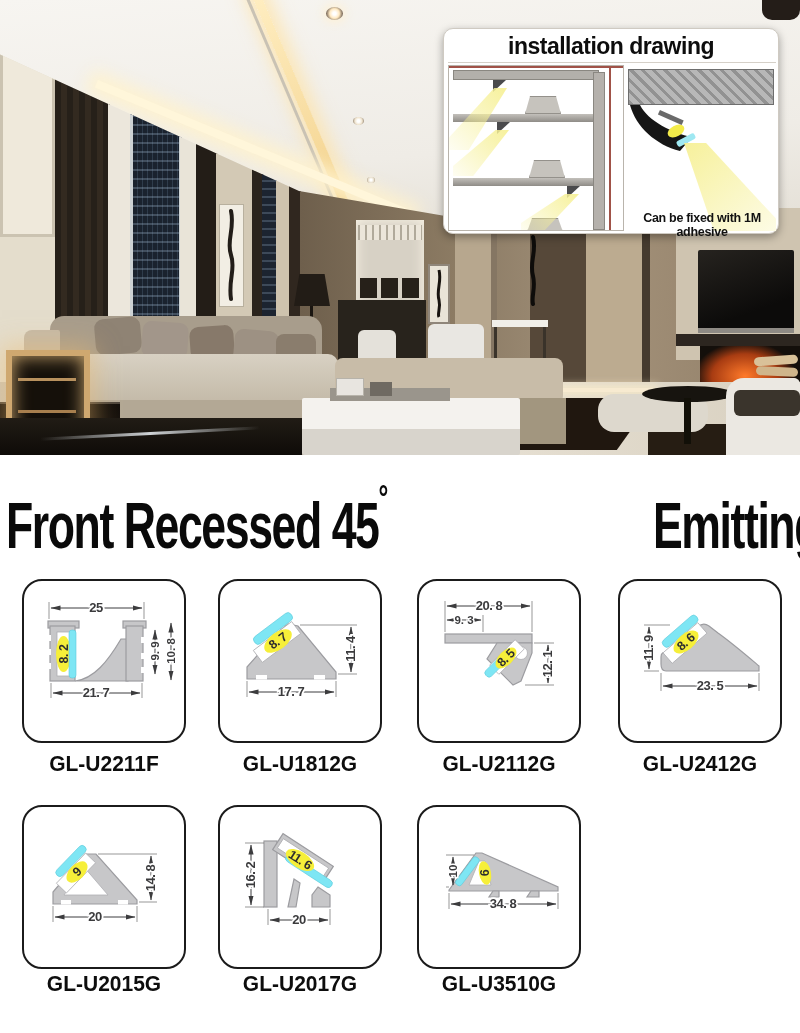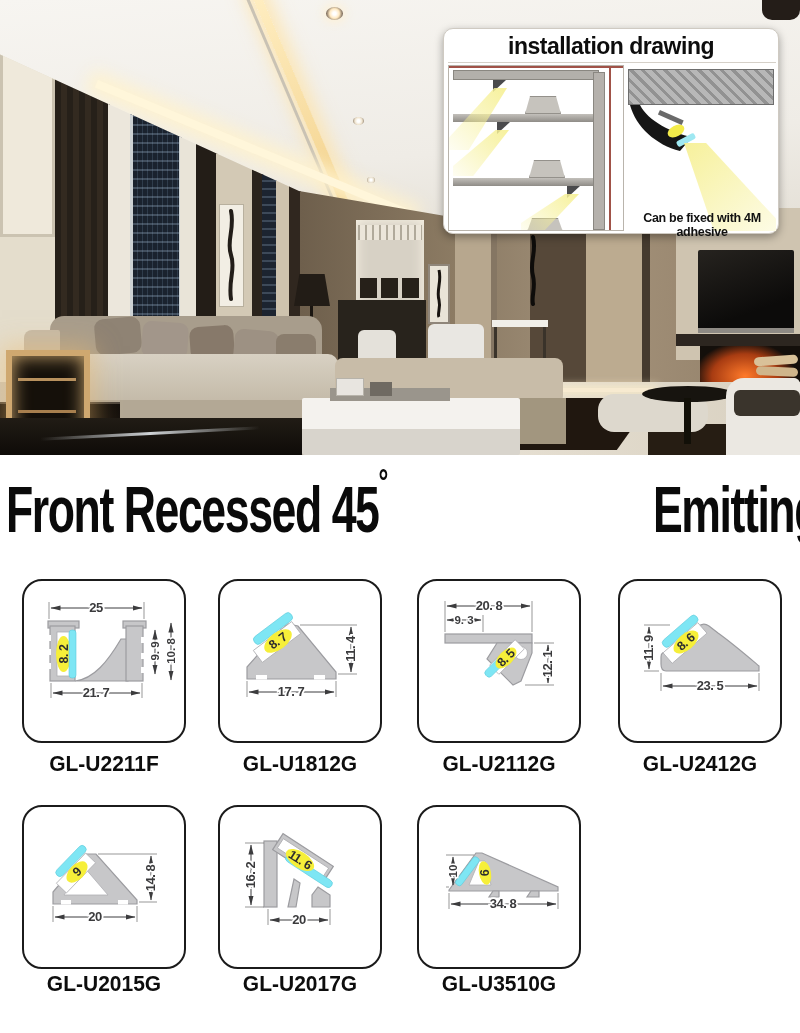--- a/index.html
+++ b/index.html
@@ -11,21 +11,21 @@
 
   
   #install { position:absolute; left:443px; top:28px; width:336px; height:206px; background:#fff; border:1px solid #cfcac2; border-radius:10px; box-shadow:0 3px 8px rgba(0,0,0,.35); z-index:10; }
   #install .title { position:absolute; left:0; top:3px; width:100%; text-align:center; font-size:23px; font-weight:bold; color:#0d0d0d; letter-spacing:-0.5px; transform:scaleY(1.08); border-bottom:0; }
   #install .rule { position:absolute; left:4px; top:33px; width:328px; height:1px; background:#d5d0c8; }
   .ldg { position:absolute; left:4px; top:36px; width:176px; height:166px; border:1px solid #b9b4ac; background:#fff; overflow:hidden; }
   .rdg { position:absolute; left:184px; top:38px; width:148px; height:164px; background:#fff; overflow:hidden; }
   #install .caption { position:absolute; left:182px; top:182px; width:152px; text-align:center; font-size:12.5px; font-weight:bold; color:#111; letter-spacing:-0.3px; }
 
   
-  #series-title { position:absolute; left:0; top:466px; width:800px; height:88px; display:flex; align-items:center; justify-content:space-between; padding:0 6px; }
+  #series-title { position:absolute; left:0; top:482px; width:800px; height:88px; display:flex; align-items:center; justify-content:space-between; padding:0 6px; }
   #series-title .t { font-size:62px; font-weight:bold; color:#0a0a0a; letter-spacing:-2px; white-space:nowrap; display:inline-block; transform:scale(0.72,1.05); line-height:1; }
   #series-title .t1 { transform-origin:left center; }
   #series-title .t2 { transform-origin:right center; }
   #series-title sup { font-size:55%; position:relative; top:-0.42em; }
 
   
   .card { position:absolute; width:164px; height:164px; border:2px solid #1b1b1b; border-radius:20px; background:#fff; }
   .card-label { position:absolute; width:164px; text-align:center; font-size:21px; font-weight:bold; color:#0d0d0d; letter-spacing:0; transform:scaleY(1.05); }
 
   
@@ -182,21 +182,21 @@
     <div class="abs" style="left:0;top:2px;width:146px;height:36px;background:repeating-linear-gradient(45deg,#929292 0 3px,#b8b8b8 3px 8px);border:1px solid #6e6e6e;"></div>
     <svg class="abs" style="left:0;top:36px;" width="86" height="62" viewBox="0 0 86 62">
       <path d="M2,2 C8,24 28,42 52,48 L64,34 C44,30 20,18 12,2 Z" fill="#161616"></path>
       <rect x="48" y="34" width="20" height="6" rx="2" fill="#9fe8f2" transform="rotate(-28 58 37)"></rect>
       <ellipse cx="48" cy="28" rx="9" ry="5.5" fill="#f4ec4a" transform="rotate(-28 48 28)"></ellipse>
       <rect x="30" y="12" width="26" height="5" fill="#6a6a6a" transform="rotate(24 43 14)"></rect>
     </svg>
     <div class="abs" style="left:56px;top:76px;width:92px;height:108px;background:linear-gradient(140deg,rgba(246,240,150,.95),rgba(246,240,140,.15));clip-path:polygon(0 0,24% 0,100% 70%,100% 100%,40% 100%);"></div>
   </div>
 
-  <div class="caption">Can be fixed with 4M adhesive</div>
+  <div class="caption">Can be fixed with 1M adhesive</div>
 </div>
 
 <div id="series-title">
   <span class="t t1"><span>Front Recessed 45</span><sup>°</sup></span>
   <span class="t t2">Emitting Series</span>
 </div>
 
 <div class="card" style="left:22px;top:579px;">
   <svg width="160" height="150" viewBox="0 0 160 150">
     <defs>

